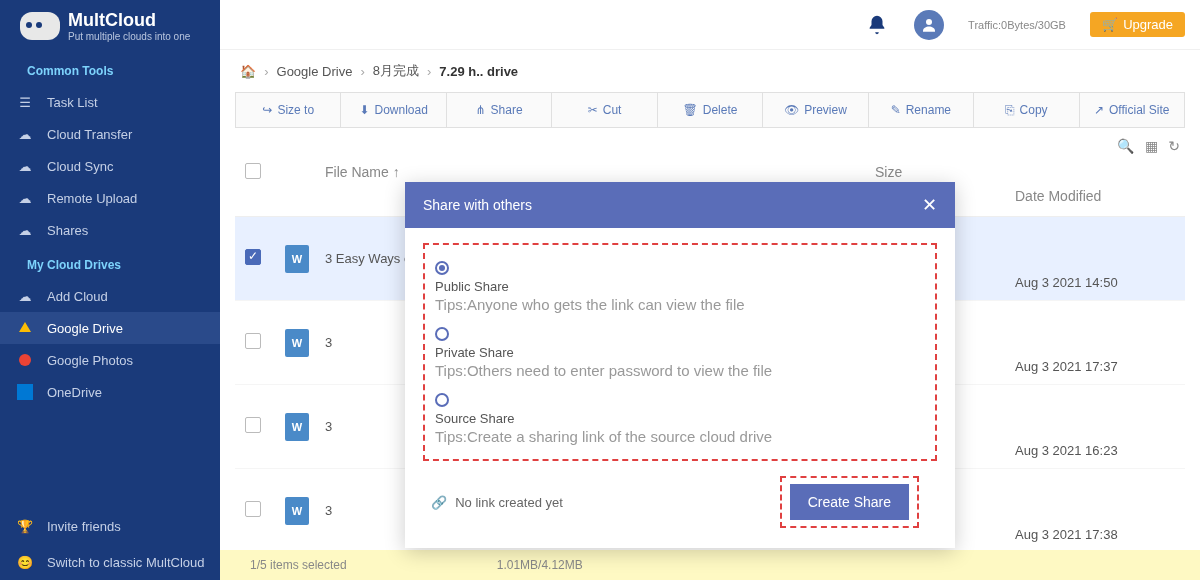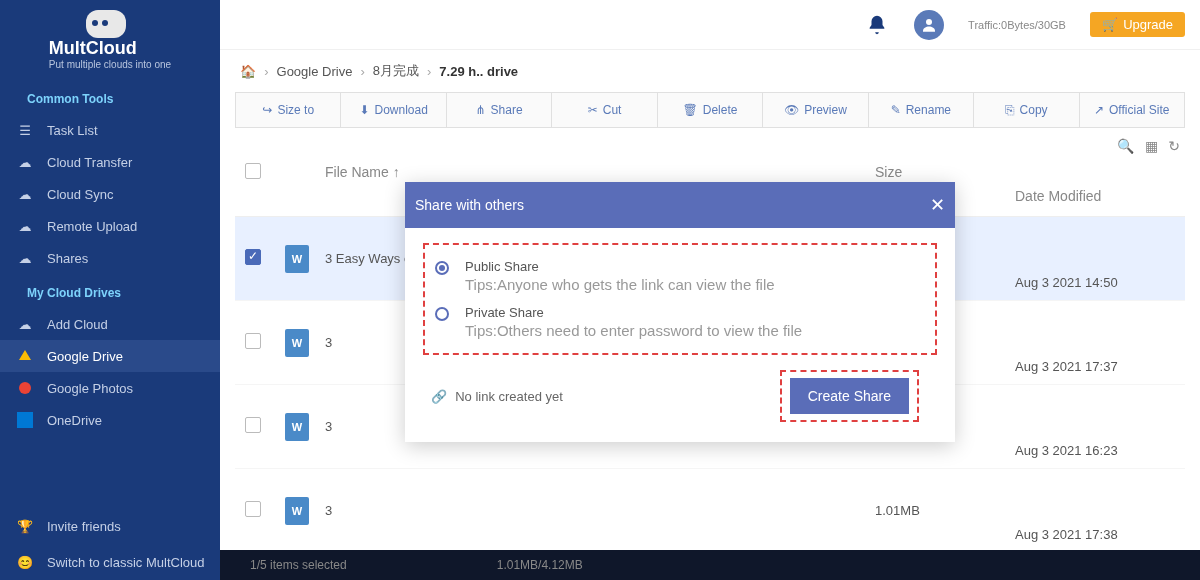--- a/index.html
+++ b/index.html
@@ -1,18 +1,18 @@
 <!DOCTYPE html>
 <html><head>
 <meta charset="utf-8">
 <style>
 * { margin: 0; padding: 0; box-sizing: border-box; font-family: Arial, sans-serif; }
 body { width: 1200px; height: 580px; overflow: hidden; position: relative; background: #f5f5f5; }
 .sidebar { width: 220px; height: 580px; background: #1a3a7a; color: #fff; float: left; position: relative; }
-.logo-area { display: flex; align-items: center; padding: 10px 20px; flex-direction: column; }
+.logo-area { display: flex; align-items: center; padding: 10px 20px; }
 .logo-icon { width: 40px; height: 28px; background: #e8e8e8; border-radius: 12px; margin-right: 8px; position: relative; }
 .logo-icon::before { content: ''; position: absolute; left: 6px; top: 10px; width: 6px; height: 6px; background: #1a3a7a; border-radius: 50%; }
 .logo-icon::after { content: ''; position: absolute; left: 16px; top: 10px; width: 6px; height: 6px; background: #1a3a7a; border-radius: 50%; }
 .logo-text { display: flex; flex-direction: column; }
 .logo-title { font-size: 18px; font-weight: bold; color: #fff; }
 .logo-sub { font-size: 10px; color: #b8c5de; }
 .section-title { font-size: 12px; font-weight: bold; padding: 12px 27px 8px; color: #7dd3fc; }
 .nav-item { display: flex; align-items: center; padding: 8px 15px; font-size: 13px; color: #c5d0e6; cursor: pointer; }
 .nav-item.active { background: #2a4a8a; color: #fff; }
 .nav-item .icon { width: 20px; height: 16px; margin-right: 12px; display: inline-flex; align-items: center; justify-content: center; }
@@ -39,28 +39,28 @@
 .col-name { flex: 1; }
 .col-size { width: 140px; }
 .col-date { width: 160px; margin-top: 48px; }
 .table-row { display: flex; align-items: center; padding: 10px 10px; font-size: 13px; color: #555; border-bottom: 1px solid #f5f5f5; }
 .table-row.selected { background: #e8f0ff; }
 .checkbox { width: 16px; height: 16px; border: 1px solid #bbb; border-radius: 2px; display: inline-block; }
 .checkbox.checked { background: #4a6ab8; border-color: #4a6ab8; position: relative; }
 .checkbox.checked::after { content: '✓'; color: #fff; font-size: 12px; position: absolute; left: 2px; top: -1px; }
 .file-icon { width: 24px; height: 28px; background: #4a8ac8; border-radius: 2px; display: flex; align-items: center; justify-content: center; color: #fff; font-size: 11px; font-weight: bold; }
 .header-icons { position: absolute; right: 5px; top: 10px; display: flex; gap: 10px; color: #888; }
-.statusbar { position: absolute; bottom: 0; left: 220px; right: 0; padding: 8px 30px; font-size: 12px; color: #888; display: flex; gap: 150px; background: #0f172a; }
+.statusbar { position: absolute; bottom: 0; left: 220px; right: 0; padding: 8px 30px; font-size: 12px; color: #888; display: flex; gap: 150px; background: #fef9c3; }
 .modal-overlay { position: absolute; inset: 0; display: flex; align-items: flex-start; justify-content: center; pointer-events: none; }
 .modal { width: 550px; margin-top: 182px; margin-left: 160px; background: #fff; box-shadow: 0 4px 20px rgba(0,0,0,0.2); pointer-events: auto; }
-.modal-header { background: #5a6db8; color: #fff; padding: 12px 10px; display: flex; justify-content: space-between; align-items: center; font-size: 14px; }
+.modal-header { background: #5a6db8; color: #fff; padding: 12px 18px; display: flex; justify-content: space-between; align-items: center; font-size: 14px; }
 .modal-close { cursor: pointer; font-size: 18px; }
 .modal-body { padding: 15px 18px 20px; }
 .options-box { border: 2px dashed #e04040; padding: 8px 10px; }
-.radio-option { display: flex; align-items: flex-start; padding: 6px 0; gap: 16px; }
+.radio-option { display: flex; align-items: flex-start; padding: 6px 0; gap: 4px; flex-direction: column; }
 .radio { width: 14px; height: 14px; border: 2px solid #5a6db8; border-radius: 50%; margin-top: 2px; position: relative; flex-shrink: 0; }
 .radio.checked::after { content: ''; position: absolute; inset: 2px; background: #5a6db8; border-radius: 50%; }
 .radio-label { font-size: 13px; color: #555; }
 .radio-tip { font-size: 15px; color: #999; margin-top: 2px; }
 .modal-footer { display: flex; justify-content: space-between; align-items: center; padding: 15px 18px 0 8px; }
 .link-status { display: flex; align-items: center; gap: 8px; font-size: 13px; color: #666; }
 .create-btn-wrap { border: 2px dashed #e04040; padding: 6px 8px; }
 .create-btn { background: #5a6db8; color: #fff; padding: 10px 18px; font-size: 14px; border: none; cursor: pointer; }
 </style>
 </head>
@@ -288,20 +288,27 @@
               <div class="radio-tip">Tips:Anyone who gets the link can view the file</div>
             </div>
         </div>
         <div class="radio-option">
           <div class="radio"></div>
           <div>
               <div class="radio-label">Private Share</div>
               <div class="radio-tip">Tips:Others need to enter password to view the file</div>
             </div>
         </div>
+        <div class="radio-option">
+          <div class="radio"></div>
+          <div>
+              <div class="radio-label">Source Share</div>
+              <div class="radio-tip">Tips:Create a sharing link of the source cloud drive</div>
+            </div>
+        </div>
       </div>
       <div class="modal-footer">
         <div class="link-status">
           <span style="color:#5a6db8">🔗</span>
           <span>No link created yet</span>
         </div>
         <div class="create-btn-wrap">
           <button class="create-btn">Create Share</button>
         </div>
       </div>

